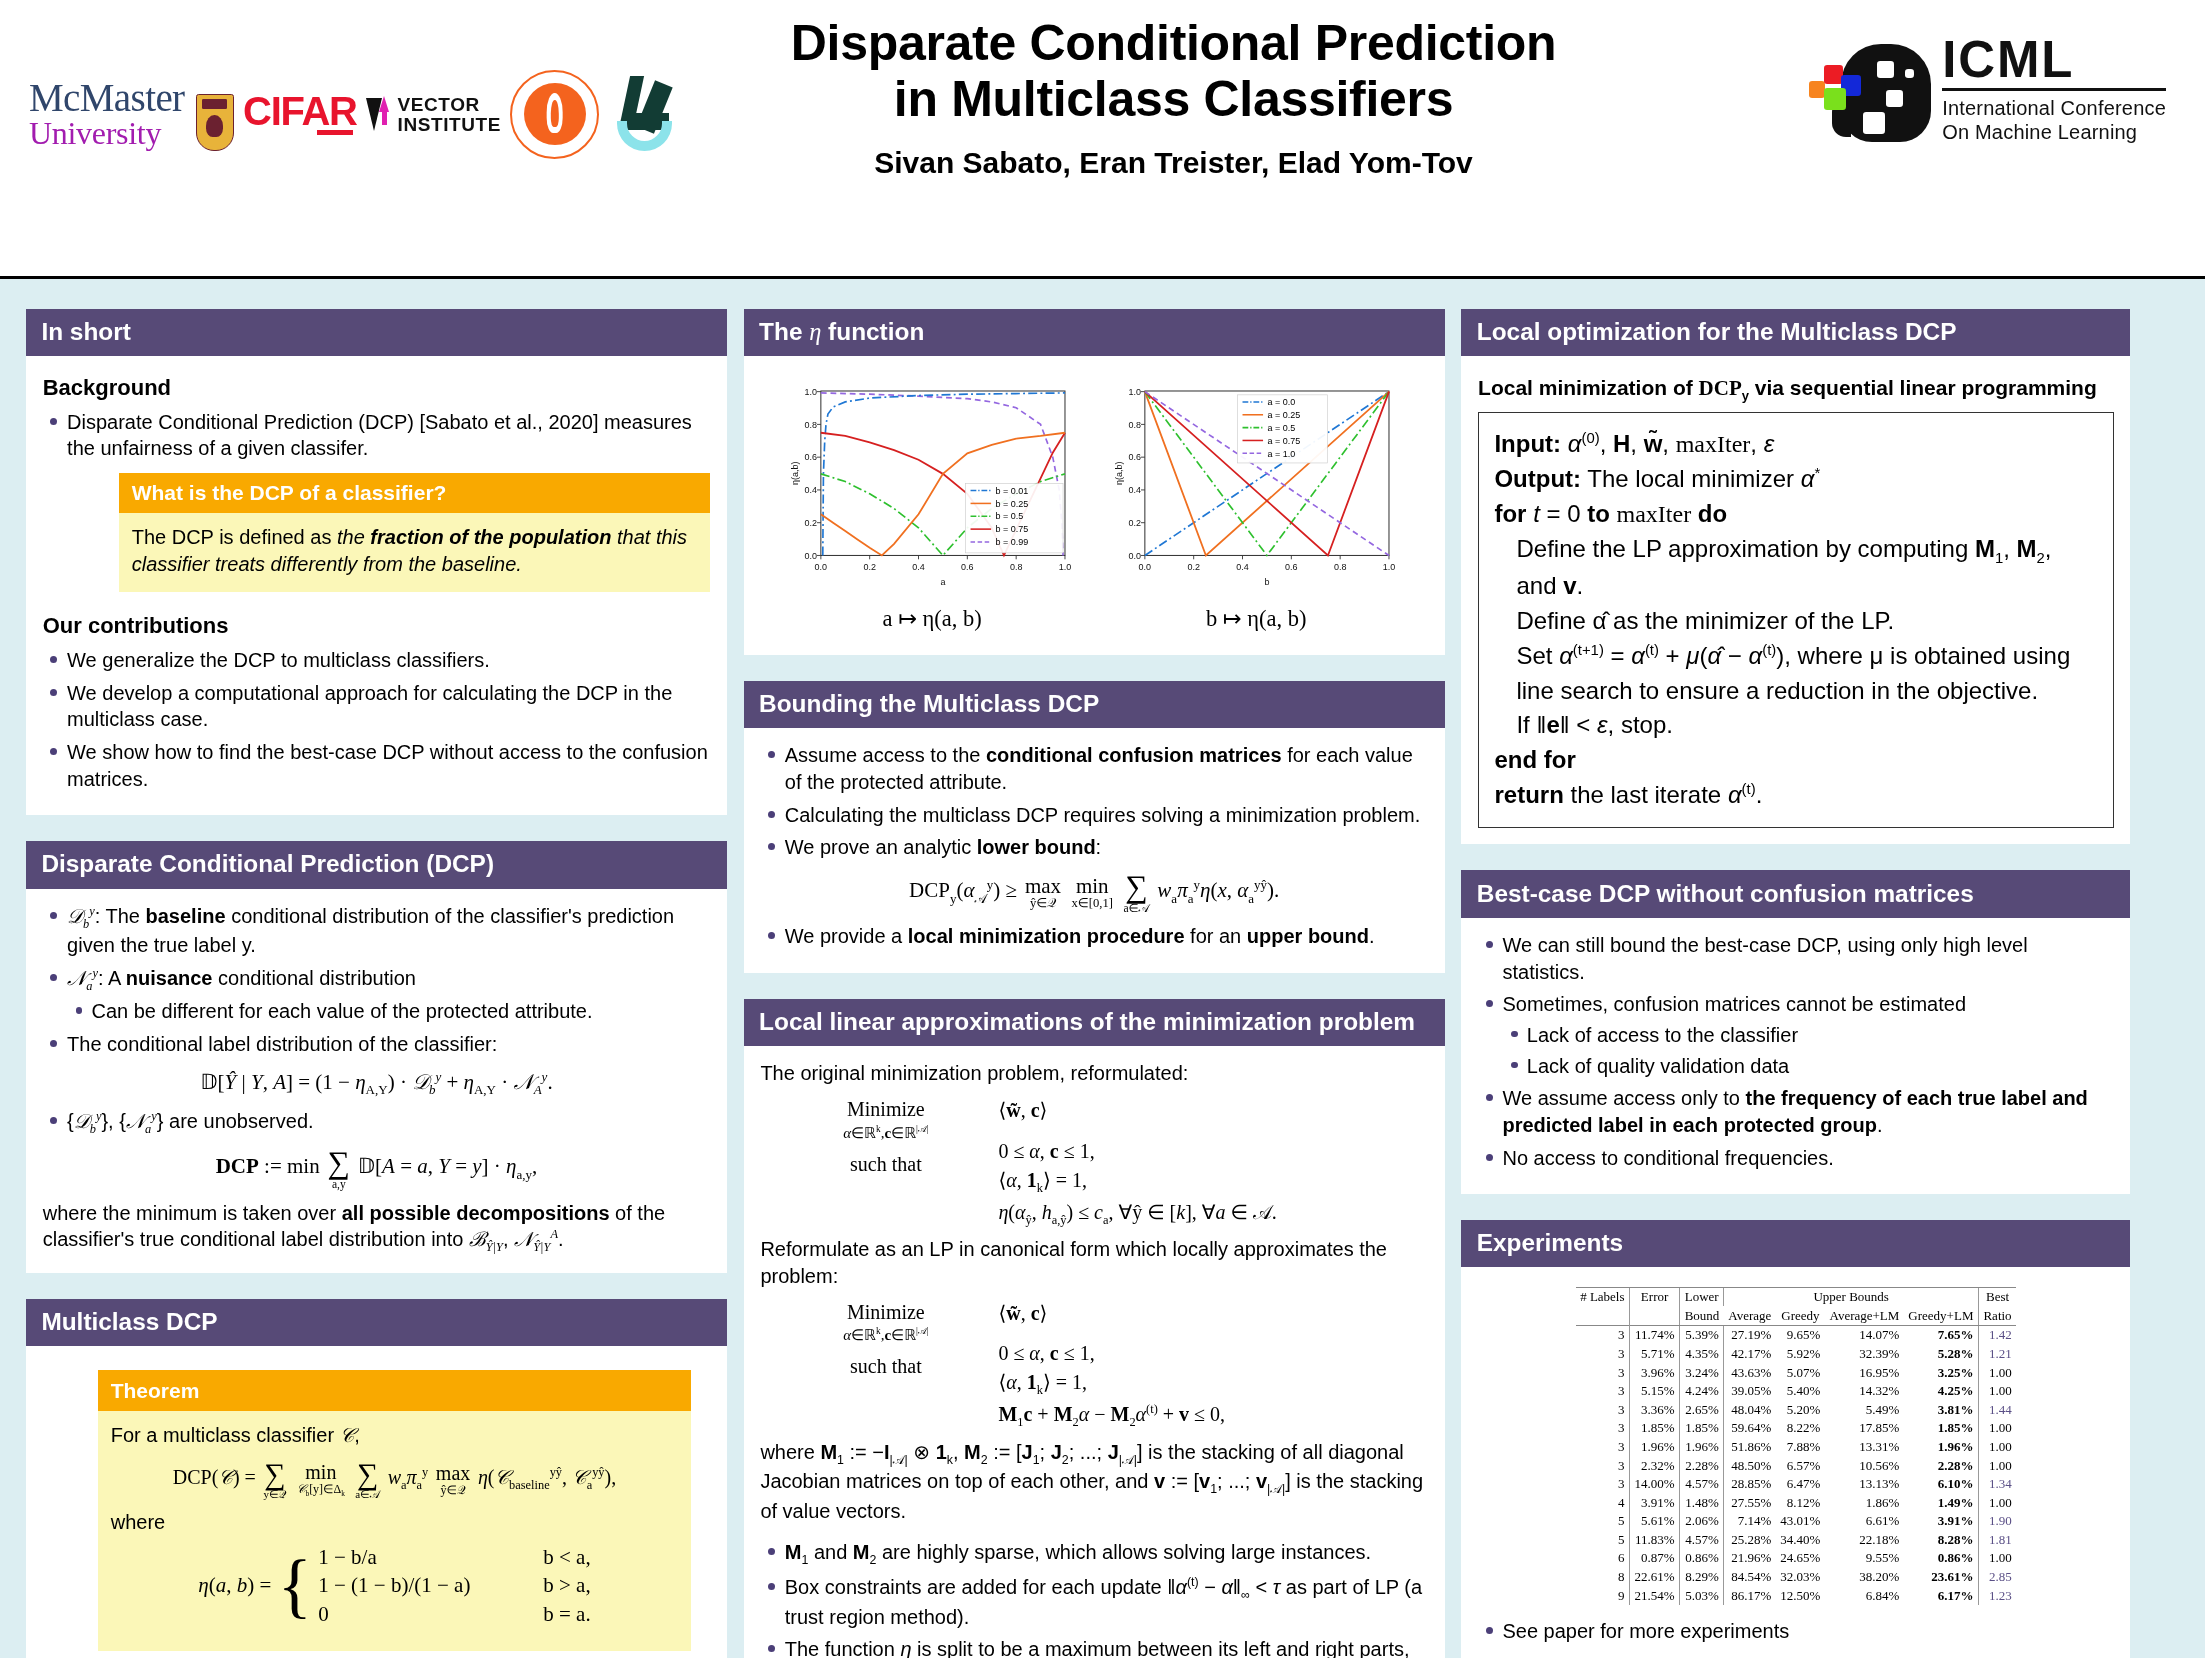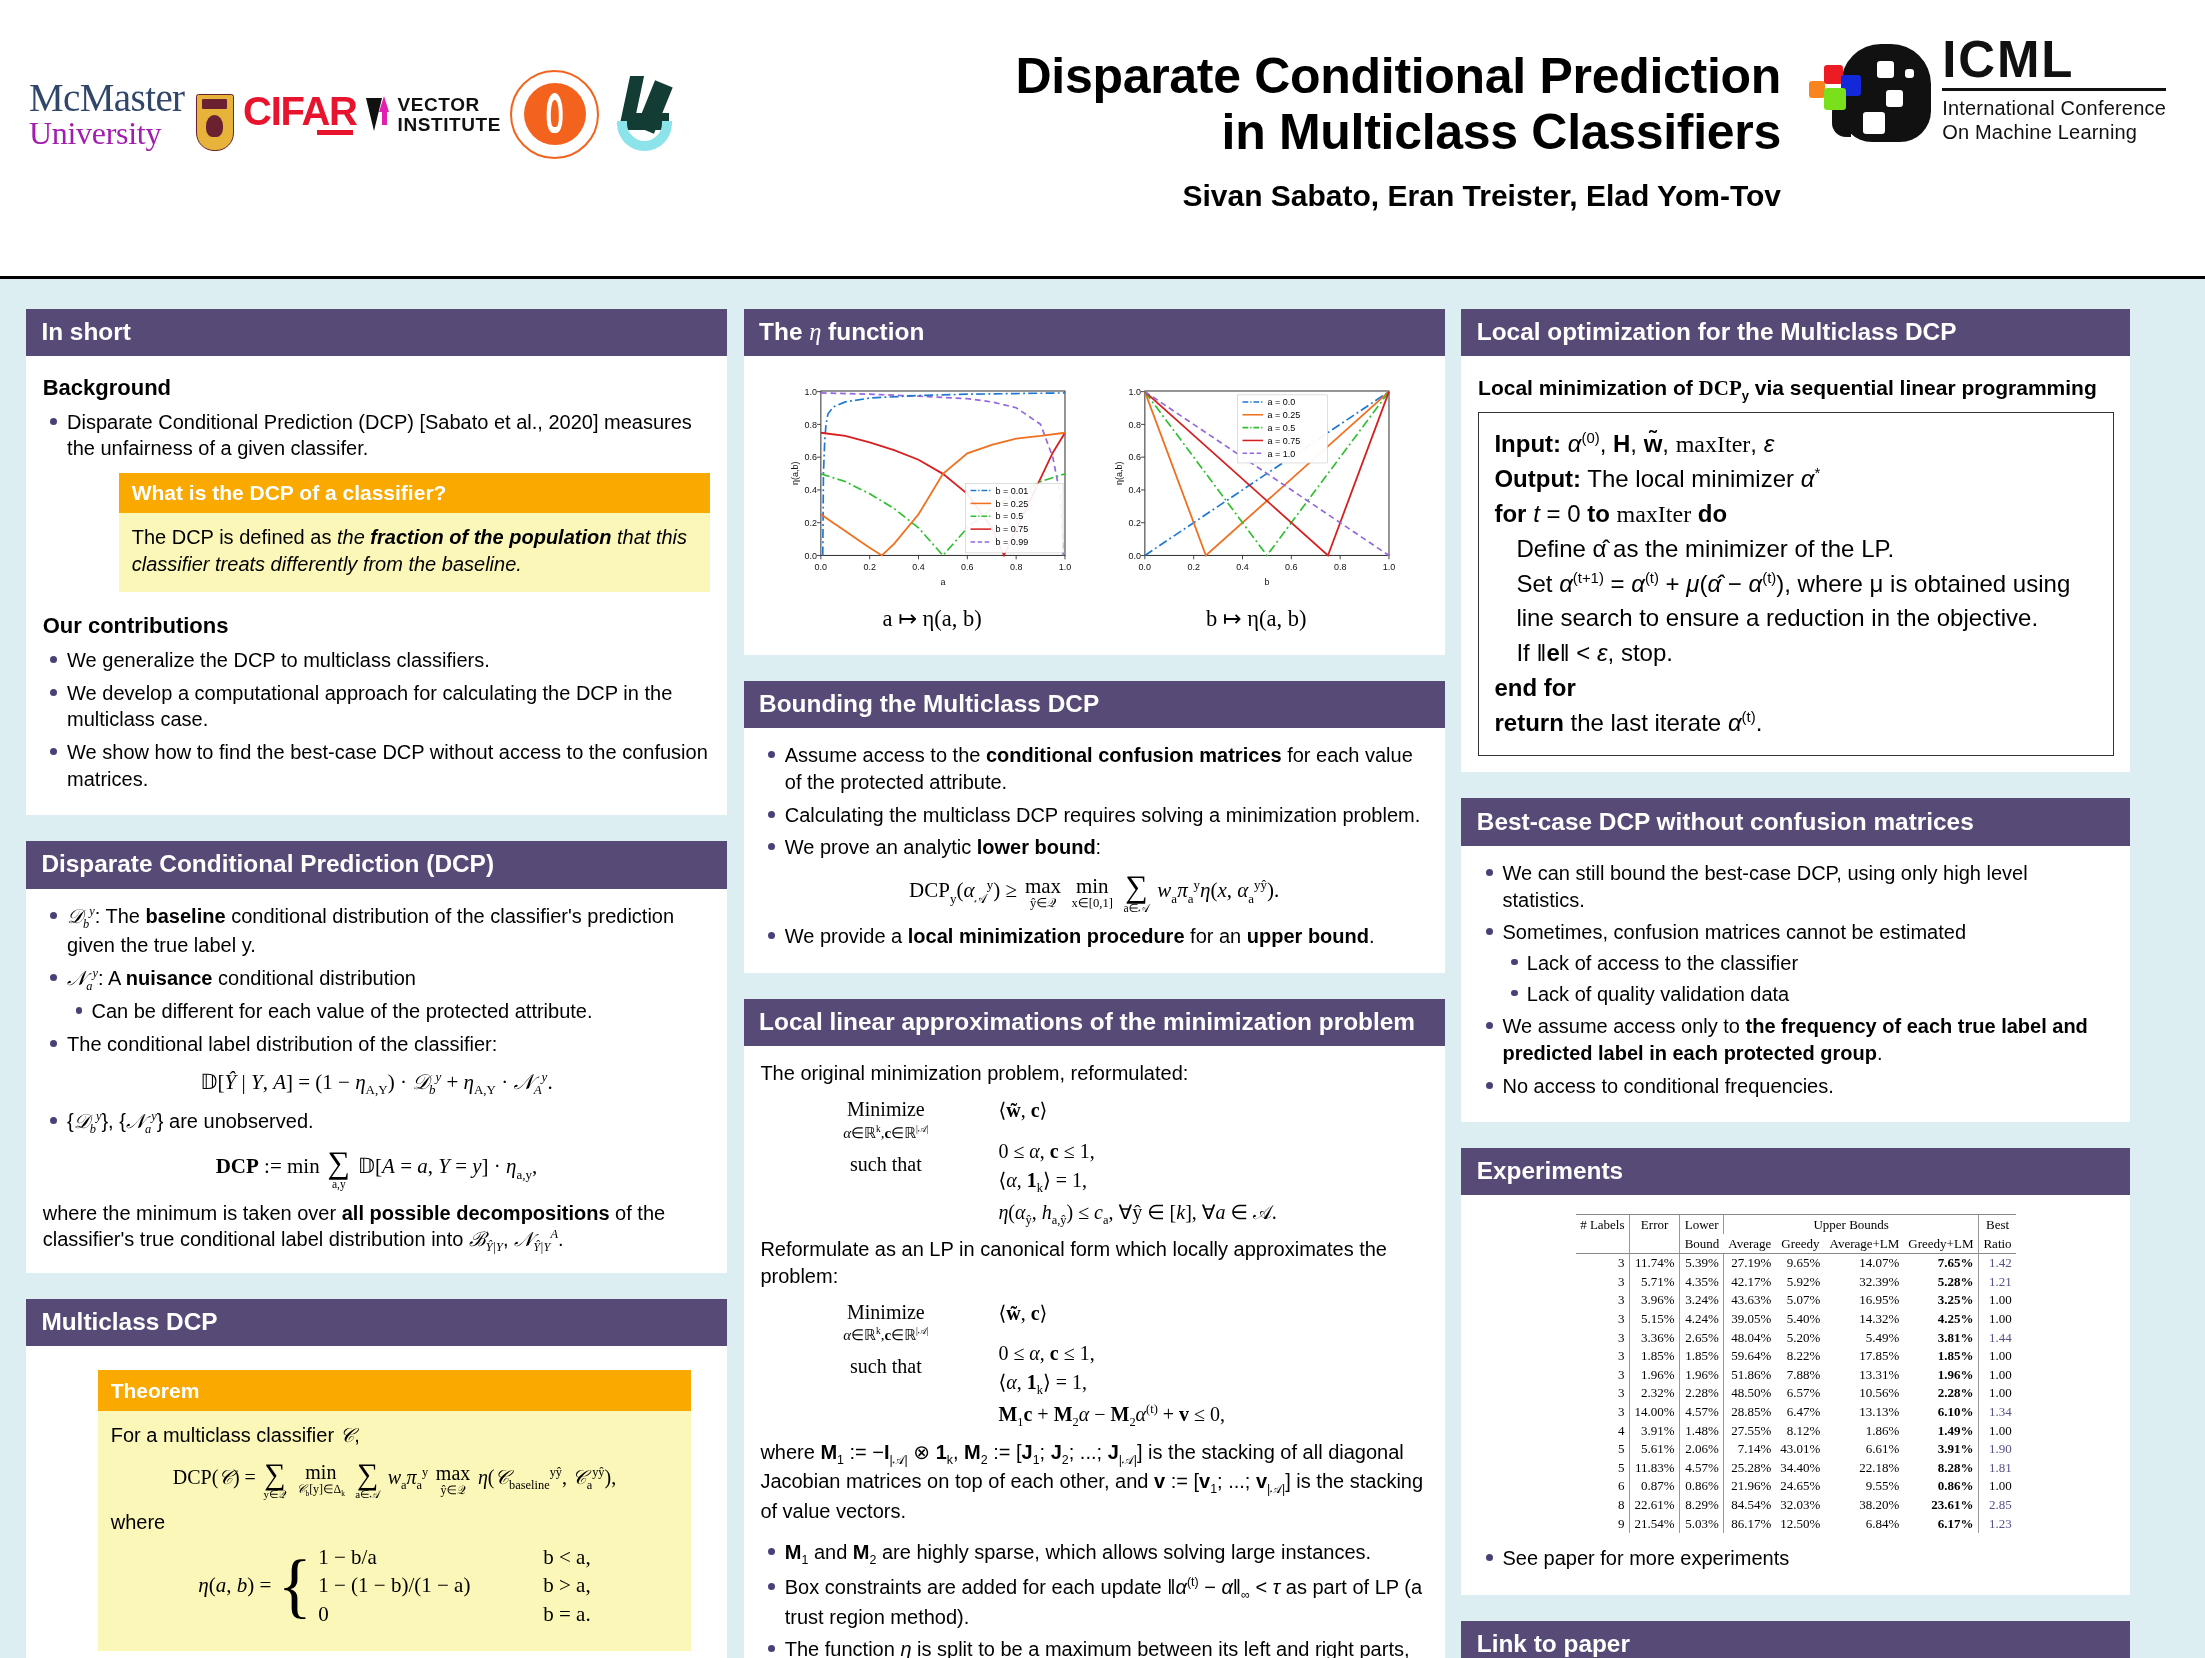--- a/index.html
+++ b/index.html
@@ -83,21 +83,21 @@
   .sq-orange{left:0;top:42px;width:16.7px;height:16.7px;background:#f7841f;}
   .sq-red{left:15.4px;top:26px;width:19px;height:19px;background:#ec1c24;}
   .sq-blue{left:32px;top:36px;width:20.6px;height:20.6px;background:#1328d8;}
   .sq-green{left:15.4px;top:49px;width:22px;height:22px;background:#7ae01c;}
   .icml-txt{display:flex;flex-direction:column;}
   .icml-word{font-family:"Liberation Sans",sans-serif;font-weight:bold;font-size:51px;letter-spacing:1.9px;line-height:0.92;color:#111;}
   .icml-rule{height:3.2px;background:#111;margin:3.9px 0 5.1px 0;}
   .icml-sub{font-size:20px;color:#111;line-height:1.2;letter-spacing:0.2px;}
 
   .title-block{
-    position:absolute;left:566px;right:424px;top:48px;text-align:right;
+    position:absolute;left:566px;right:424px;top:15px;text-align:center;
   }
   .poster-title{
     font-size:50px;font-weight:bold;line-height:1.12;color:#000;
     font-family:"Liberation Sans",sans-serif;letter-spacing:-0.3px;
   }
   .poster-authors{
     margin-top:19px;font-size:30px;font-weight:bold;color:#000;
   }
 
   
@@ -598,20 +598,21 @@
       <div class="card">
         <div class="card-head">Local optimization for the Multiclass DCP</div>
         <div class="card-body">
           <div class="algo-title">
             <span>Local minimization of </span><span class="op">DCP</span><span class="sub">y</span><span> via sequential linear programming</span>
           </div>
           <div class="algo-box">
             <div><b>Input:</b> <i>α</i><span class="sup">(0)</span>, <b>H</b>, <b>w̃</b>, <span class="op">maxIter</span>, <i>ε</i></div>
             <div><b>Output:</b> <span>The local minimizer</span> <i>α</i><span class="sup">*</span></div>
             <div><b>for</b> <i>t</i> = 0 <b>to</b> <span class="op">maxIter</span> <b>do</b></div>
+            <div class="ind"><span>Define the LP approximation by computing</span> <b>M</b><span class="sub">1</span>, <b>M</b><span class="sub">2</span><span>, and</span> <b>v</b>.</div>
             <div class="ind">Define α̂ as the minimizer of the LP.</div>
             <div class="ind">Set <i>α</i><span class="sup">(t+1)</span> = <i>α</i><span class="sup">(t)</span> + <i>μ</i>(<i>α̂</i> − <i>α</i><span class="sup">(t)</span>), <span>where μ is obtained using line search to ensure a reduction in the objective.</span></div>
             <div class="ind">If ‖<b>e</b>‖ &lt; <i>ε</i>, <span>stop.</span></div>
             <div><b>end for</b></div>
             <div><b>return</b> <span>the last iterate</span> <i>α</i><span class="sup">(t)</span>.</div>
           </div>
         </div>
       </div>
 
       <div class="card">

